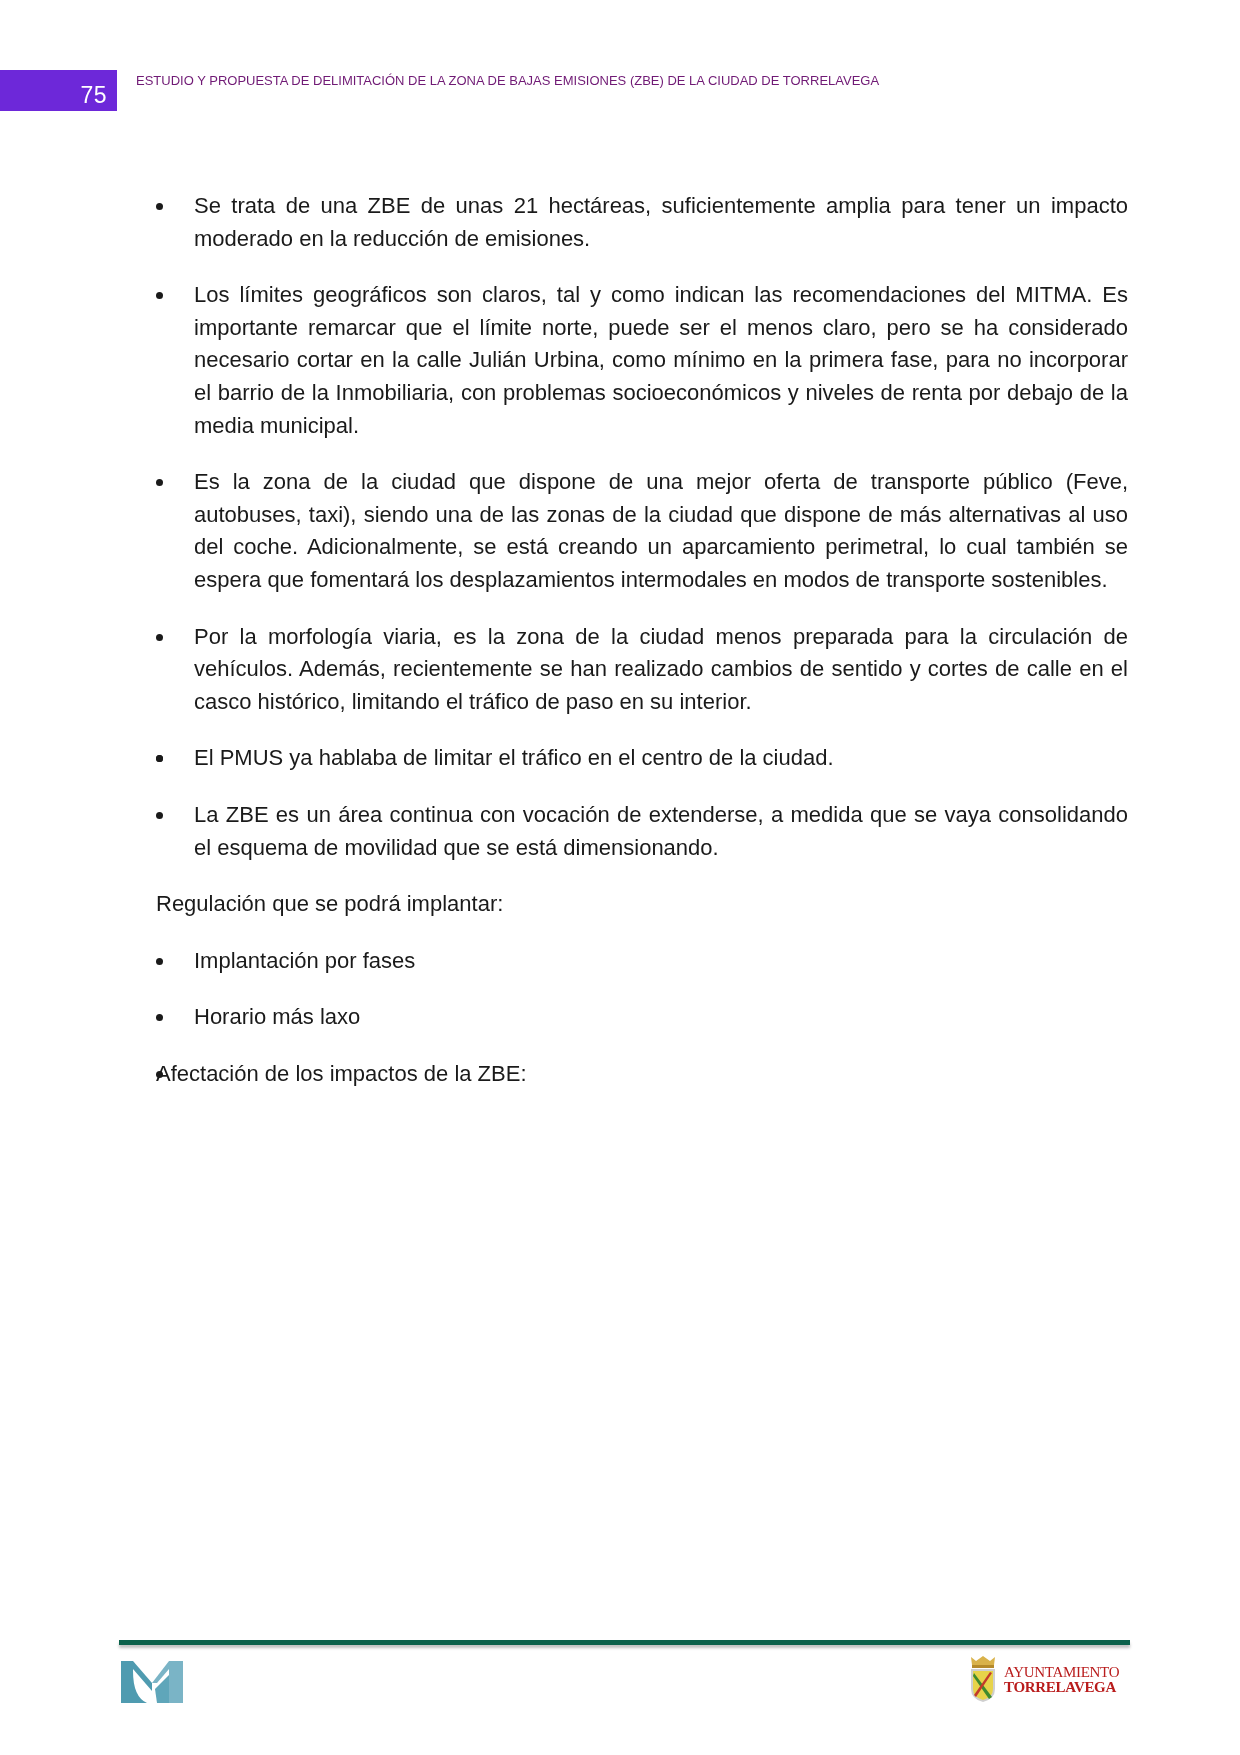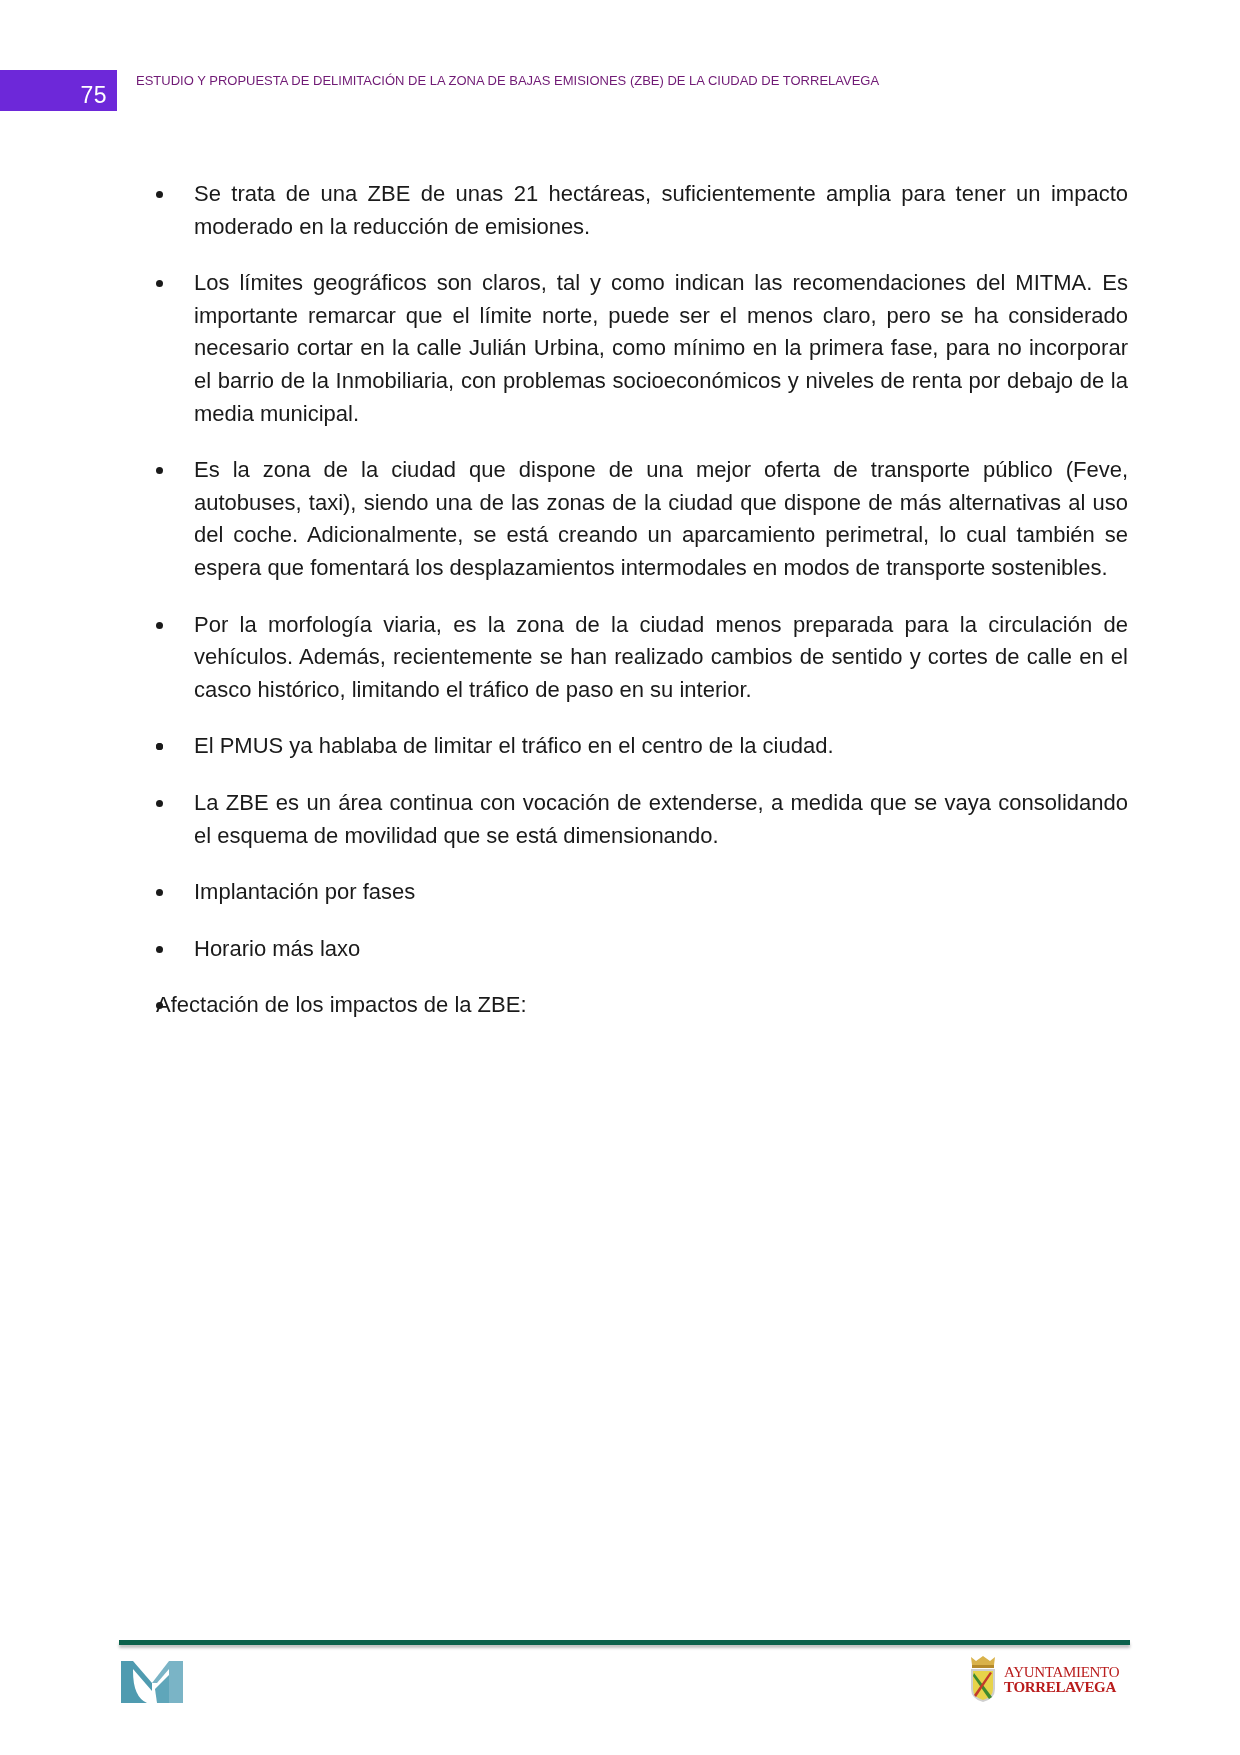--- a/index.html
+++ b/index.html
@@ -10,21 +10,21 @@
     .page-tab { position: absolute; left: 0; top: 70px; width: 117px; height: 41px; background: #6d28d9; }
     .page-number { position: absolute; right: 10px; bottom: 2px; color: #ffffff;
                    font-size: 23px; font-weight: normal; letter-spacing: 0.5px; }
     .doc-title { position: absolute; left: 136px; top: 70px; width: 860px;
                  color: #701a75; font-weight: normal; font-size: 13px; line-height: 22px;
                  text-transform: uppercase; }
 
     
     .content { position: absolute; left: 156px; top: 178px; width: 972px;
                font-size: 22px; line-height: 32.6px; }
-    .bullet { position: relative; padding-left: 38px; text-align: justify; margin-bottom: 24px; }
+    .bullet { position: relative; padding-left: 38px; text-align: justify; margin-bottom: 24px; margin-top: 12px; }
     .bullet-dot { position: absolute; left: 0; top: 13px; width: 7px; height: 7px;
                   border-radius: 50%; background: #1a1a1a; }
     .para { margin-bottom: 24px; }
 
     
     .footer-rule { position: absolute; left: 119px; top: 1640px; width: 1011px; height: 5px;
                    background: #0b614b; box-shadow: 0 3px 3px rgba(0,0,0,0.25); }
     .footer-logo-left { position: absolute; left: 121px; top: 1661px; width: 62px; height: 42px; }
     .footer-logo-right { position: absolute; left: 964px; top: 1655px; width: 170px; height: 50px; }
     .crest { position: absolute; left: 4px; top: 0; width: 30px; height: 48px; }
@@ -42,20 +42,21 @@
 
 <div class="content">
   <div class="bullet"><span class="bullet-dot"></span><span>Se trata de una ZBE de unas 21 hectáreas, suficientemente amplia para tener un impacto moderado en la reducción de emisiones.</span></div>
   <div class="bullet"><span class="bullet-dot"></span><span>Los límites geográficos son claros, tal y como indican las recomendaciones del MITMA. Es importante remarcar que el límite norte, puede ser el menos claro, pero se ha considerado necesario cortar en la calle Julián Urbina, como mínimo en la primera fase, para no incorporar el barrio de la Inmobiliaria, con problemas socioeconómicos y niveles de renta por debajo de la media municipal.</span></div>
   <div class="bullet"><span class="bullet-dot"></span><span>Es la zona de la ciudad que dispone de una mejor oferta de transporte público (Feve, autobuses, taxi), siendo una de las zonas de la ciudad que dispone de más alternativas al uso del coche. Adicionalmente, se está creando un aparcamiento perimetral, lo cual también se espera que fomentará los desplazamientos intermodales en modos de transporte sostenibles.</span></div>
   <div class="bullet"><span class="bullet-dot"></span><span>Por la morfología viaria, es la zona de la ciudad menos preparada para la circulación de vehículos. Además, recientemente se han realizado cambios de sentido y cortes de calle en el casco histórico, limitando el tráfico de paso en su interior.</span></div>
   <div class="bullet"><span class="bullet-dot"></span></div>
   <div class="bullet"><span class="bullet-dot"></span><span>El PMUS ya hablaba de limitar el tráfico en el centro de la ciudad.</span></div>
   <div class="bullet"><span class="bullet-dot"></span><span>La ZBE es un área continua con vocación de extenderse, a medida que se vaya consolidando el esquema de movilidad que se está dimensionando.</span></div>
 
+  <div class="para">Regulación que se podrá implantar:</div>
 
   <div class="bullet"><span class="bullet-dot"></span><span>Implantación por fases</span></div>
   <div class="bullet"><span class="bullet-dot"></span><span>Horario más laxo</span></div>
   <div class="bullet"><span class="bullet-dot"></span></div>
 
   <div class="para">Afectación de los impactos de la ZBE:</div>
 </div>
 
 <div class="footer-rule"></div>
 

